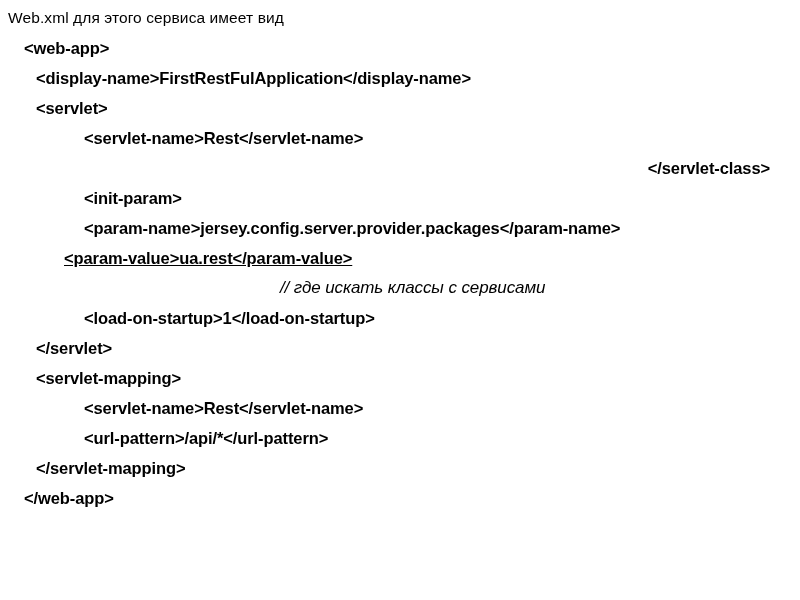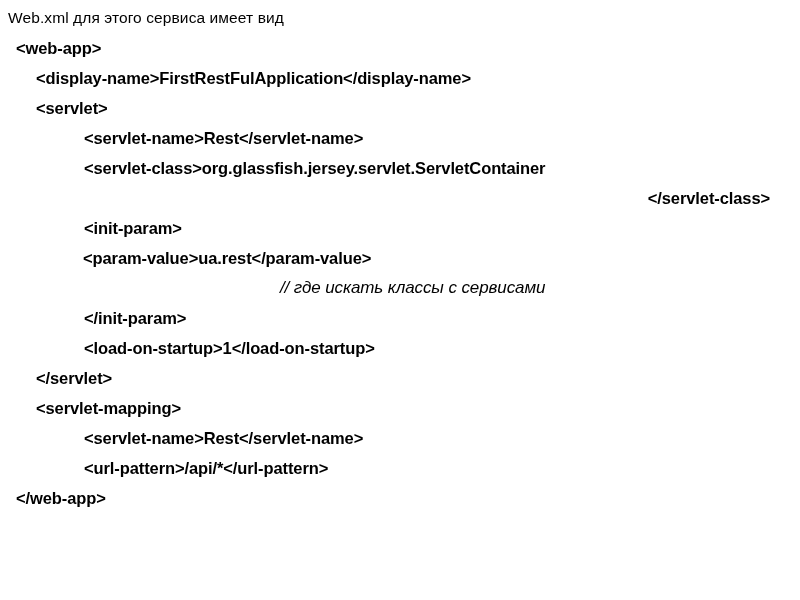--- a/index.html
+++ b/index.html
@@ -48,24 +48,24 @@
     position: relative;
     height: 30px;
     line-height: 30px;
     font-size: 16.5px;
     font-weight: 700;
     white-space: pre;
     letter-spacing: -0.1px;
   }
 
   
-  .ind-0 { padding-left: 16px; }
+  .ind-0 { padding-left: 24px; }
   .ind-1 { padding-left: 36px; }
   .ind-2 { padding-left: 84px; }
-  .ind-3 { padding-left: 83px; }
+  .ind-3 { padding-left: 64px; text-decoration: underline; }
 
   
   .code-line.align-right {
     text-align: right;
     padding-right: 30px;
     padding-left: 12px;
   }
 
   
   .code-line.comment {
@@ -80,27 +80,27 @@
 
 <div id="slide" style="background: rgb(255, 255, 255);">
 
   <div class="caption">Web.xml для этого сервиса имеет вид</div>
 
   <div class="code" id="code-block">
       <div class="code-line ind-0">&lt;web-app&gt;</div>
       <div class="code-line ind-1">&lt;display-name&gt;FirstRestFulApplication&lt;/display-name&gt;</div>
       <div class="code-line ind-1">&lt;servlet&gt;</div>
       <div class="code-line ind-2">&lt;servlet-name&gt;Rest&lt;/servlet-name&gt;</div>
-      <div class="code-line ind-2">&lt;servlet-class&gt;org.glassfish.jersey.servlet.ServletContainer</div>
       <div class="code-line align-right">&lt;/servlet-class&gt;</div>
       <div class="code-line ind-2">&lt;init-param&gt;</div>
+      <div class="code-line ind-2">&lt;param-name&gt;jersey.config.server.provider.packages&lt;/param-name&gt;</div>
       <div class="code-line ind-3">&lt;param-value&gt;ua.rest&lt;/param-value&gt;</div>
       <div class="code-line comment">// где искать классы с сервисами</div>
-      <div class="code-line ind-2">&lt;/init-param&gt;</div>
       <div class="code-line ind-2">&lt;load-on-startup&gt;1&lt;/load-on-startup&gt;</div>
       <div class="code-line ind-1">&lt;/servlet&gt;</div>
       <div class="code-line ind-1">&lt;servlet-mapping&gt;</div>
       <div class="code-line ind-2">&lt;servlet-name&gt;Rest&lt;/servlet-name&gt;</div>
       <div class="code-line ind-2">&lt;url-pattern&gt;/api/*&lt;/url-pattern&gt;</div>
+      <div class="code-line ind-1">&lt;/servlet-mapping&gt;</div>
       <div class="code-line ind-0">&lt;/web-app&gt;</div>
     </div>
 
 </div>
 
 </body></html>

